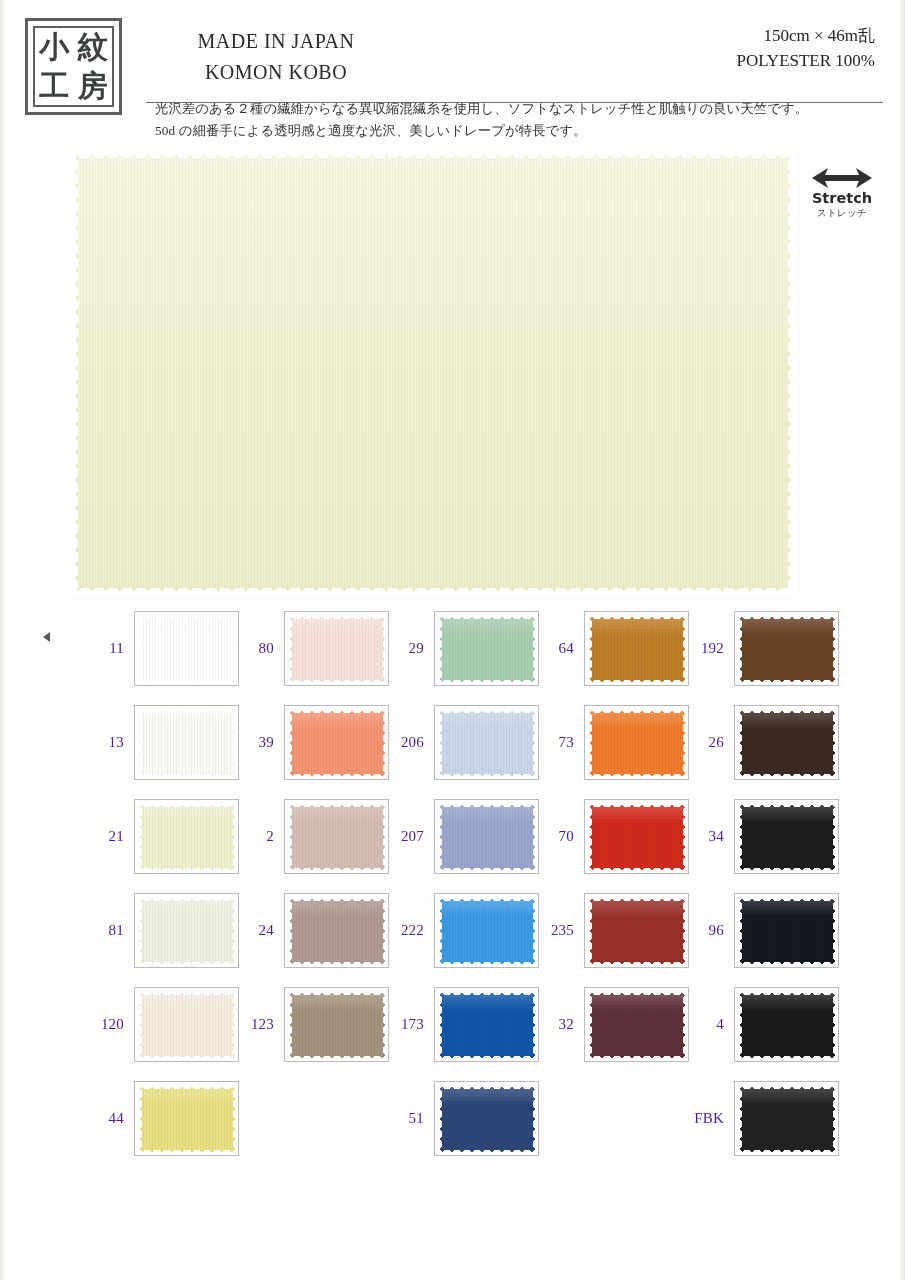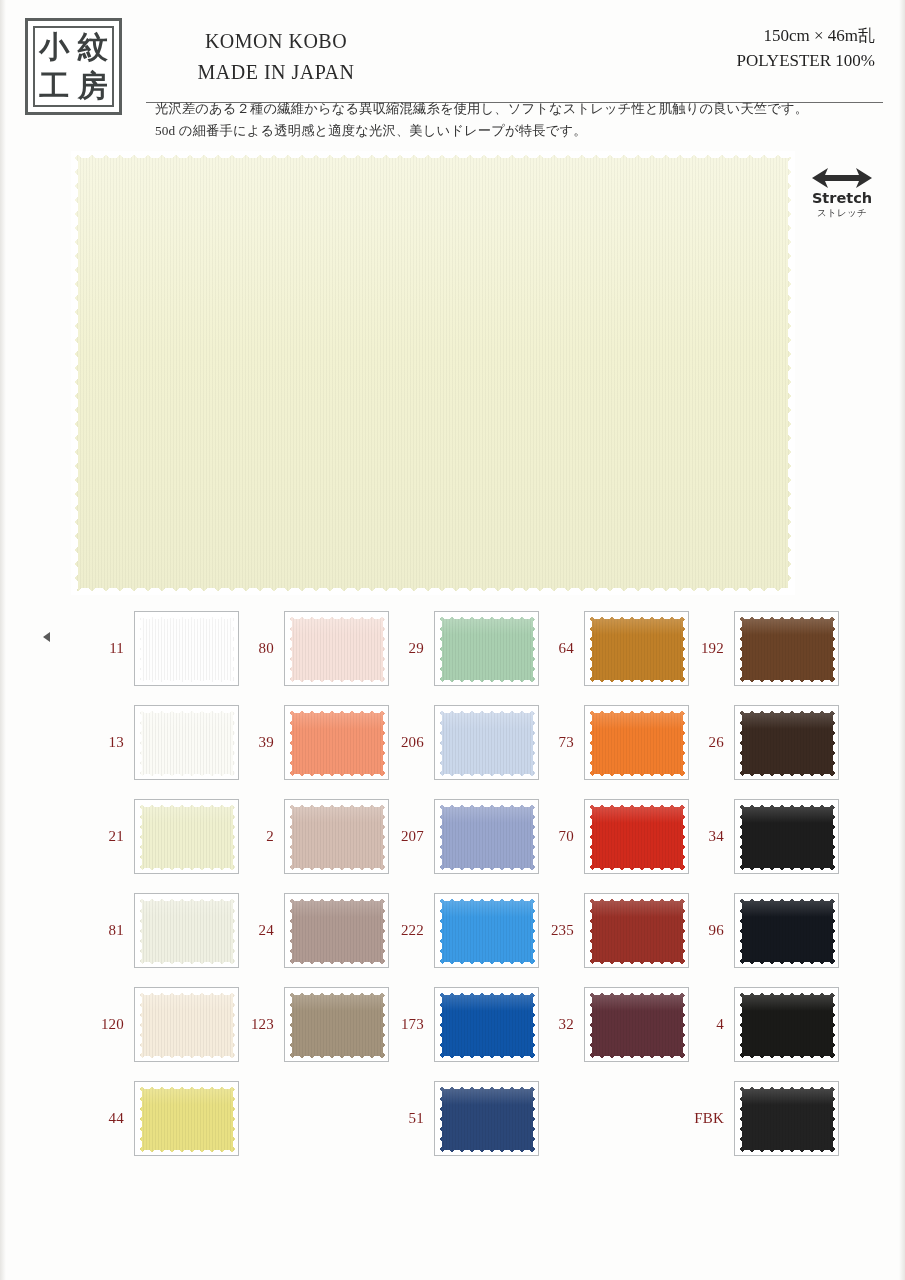--- a/index.html
+++ b/index.html
@@ -270,21 +270,21 @@
   }
   .swatch-code {
     position: absolute;
     left: 0; top: 0;
     width: 36px;
     height: 75px;
     display: flex;
     align-items: center;
     justify-content: flex-end;
     font-size: 15px;
-    color: #7f1d1d;
+    color: #4c1d95;
     font-family: "Liberation Serif", "DejaVu Serif", serif;
     letter-spacing: 0.2px;
   }
   .swatch-frame {
     position: absolute;
     left: 46px; top: 0;
     width: 105px;
     height: 75px;
     border: 1px solid #b8bbbd;
     box-sizing: border-box;
@@ -364,22 +364,22 @@
     <div id="logo-box">
       <div id="logo-inner">
         <span class="logo-glyph">小</span>
         <span class="logo-glyph">紋</span>
         <span class="logo-glyph">工</span>
         <span class="logo-glyph">房</span>
       </div>
     </div>
 
     <div id="brand-lines">
+      <div class="brand-line">MADE IN JAPAN</div>
       <div class="brand-line">KOMON  KOBO</div>
-      <div class="brand-line">MADE IN JAPAN</div>
     </div>
 
 
     <div id="spec-block">
       <div class="spec-line">150cm × 46m乱</div>
       <div class="spec-line">POLYESTER 100%</div>
     </div>
 
     <div id="header-rule"></div>
   </div>

